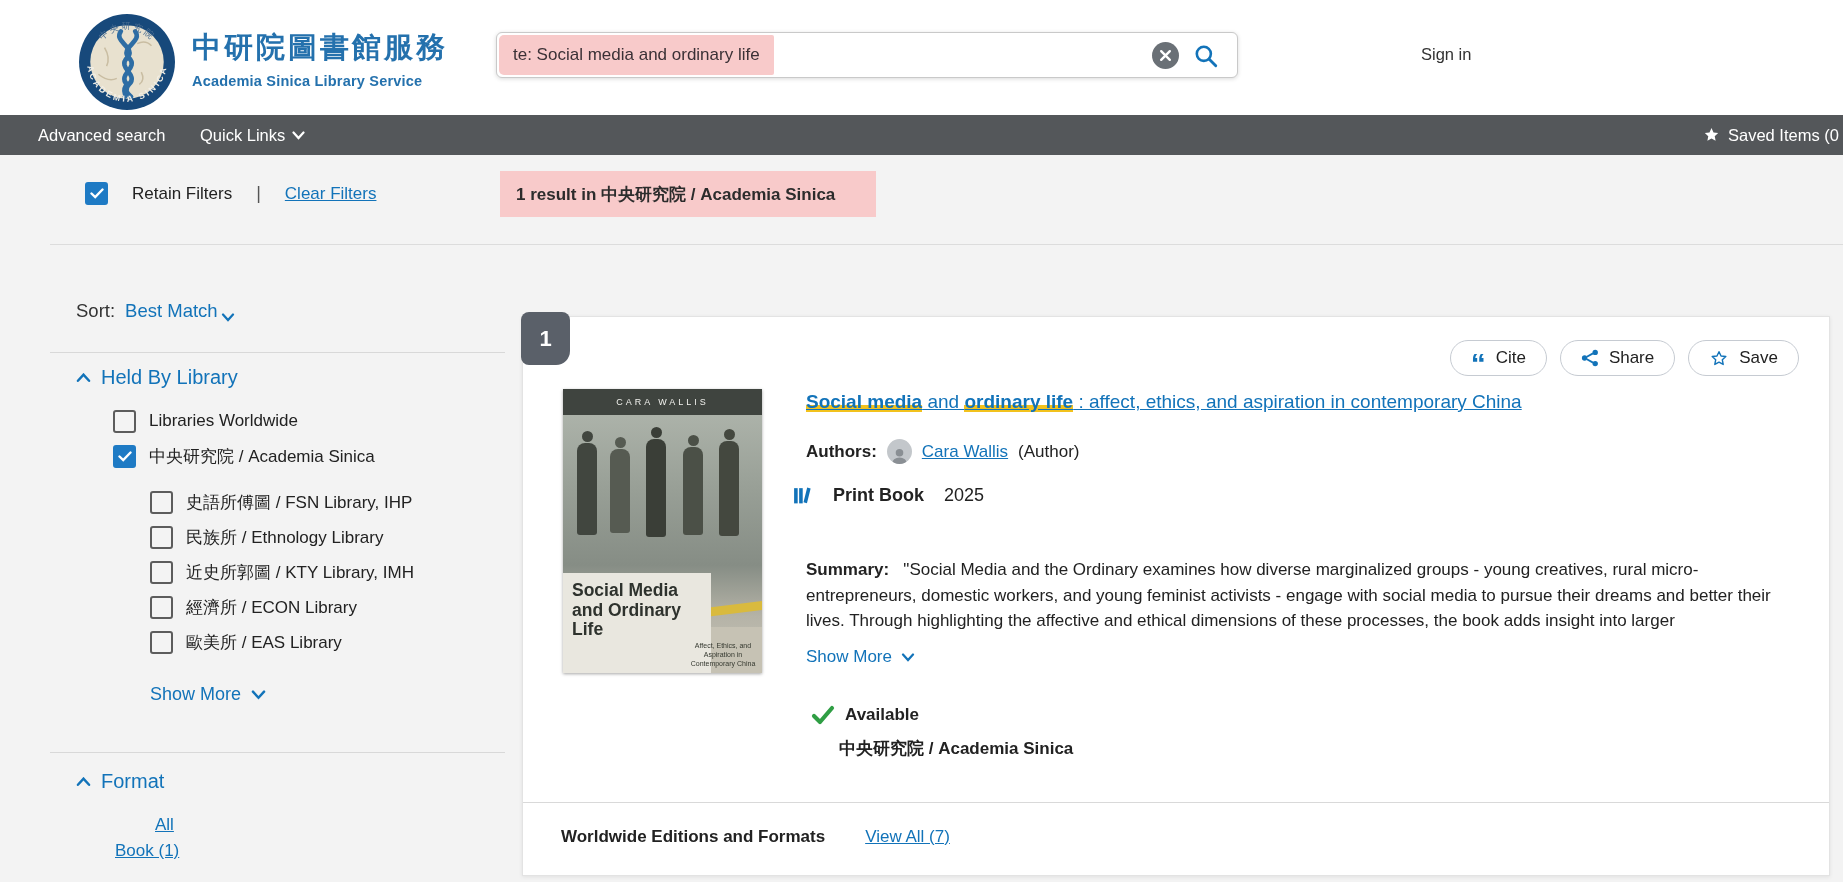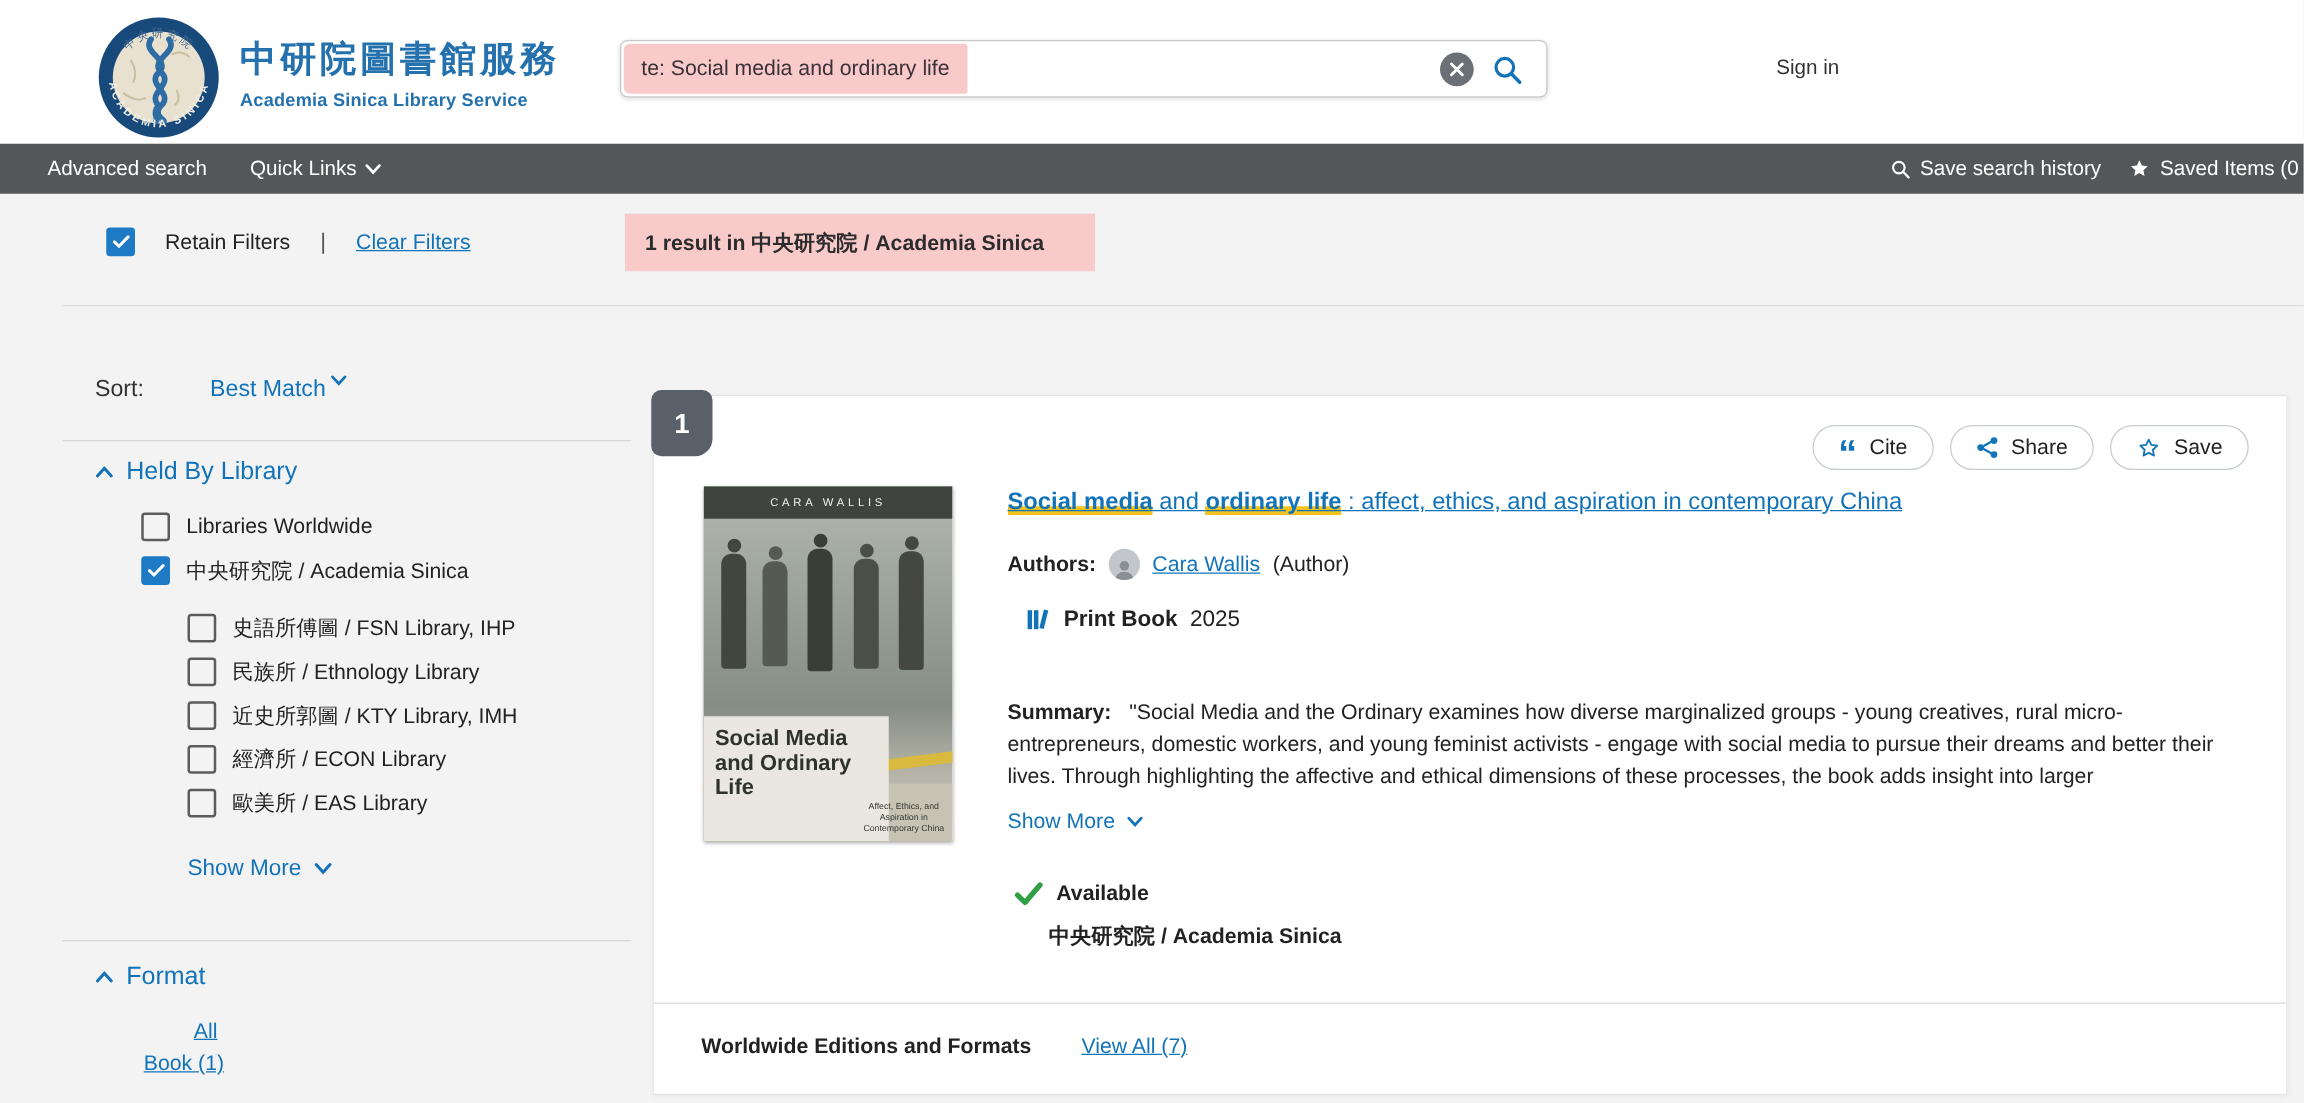--- a/index.html
+++ b/index.html
@@ -40,21 +40,21 @@
   .cbx.checked{background:#1e7ac4;border-color:#1e7ac4;}
   .retain-row{position:absolute;left:85px;top:182px;display:flex;align-items:center;gap:24px;font-size:17px;}
   .pipe{color:#555;font-size:18px;}
   a.link{color:var(--accent);text-decoration:underline;cursor:pointer;}
   .result-box{position:absolute;left:500px;top:171px;width:376px;height:46px;background:var(--pink);
     display:flex;align-items:center;padding-left:16px;font-size:17px;font-weight:600;color:#2c2c2c;}
   .page-divider{position:absolute;left:50px;top:244px;width:1793px;height:1px;background:#dcdcdc;}
 
   
   .sort-row{position:absolute;left:76px;top:300px;display:flex;align-items:center;gap:10px;font-size:18.5px;color:#333;}
-  .sort-value{color:var(--accent);display:flex;align-items:flex-start;gap:3px;cursor:pointer;margin-left:43px;}
+  .sort-value{color:var(--accent);display:flex;align-items:flex-end;gap:3px;cursor:pointer;}
   .side-div1{position:absolute;left:50px;top:352px;width:455px;height:1px;background:#d8d8d8;}
   .side-div2{position:absolute;left:50px;top:752px;width:455px;height:1px;background:#d8d8d8;}
   .facet-head{position:absolute;display:flex;align-items:center;gap:10px;font-size:20px;color:var(--accent);cursor:pointer;}
   .facet-row{position:absolute;display:flex;align-items:center;gap:13px;font-size:17px;color:#222;height:26px;}
   .chev{flex:none;display:inline-block;}
   .showmore{position:absolute;display:flex;align-items:center;gap:10px;font-size:18px;color:var(--accent);cursor:pointer;}
   .fmt-link{position:absolute;font-size:17px;}
 
   
   .card{position:absolute;left:522px;top:316px;width:1308px;height:560px;background:#fff;
@@ -78,21 +78,21 @@
   .floor{position:absolute;left:0;bottom:0;width:100%;height:46px;background:#c6c2b4;}
   .cover-panel{position:absolute;left:0;bottom:0;width:148px;height:100px;background:#e9e7df;
     padding:8px 6px 4px 9px;color:#2e322d;font-size:17.5px;font-weight:bold;line-height:1.12;}
   .cover-sub{position:absolute;right:3px;bottom:5px;width:72px;font-size:7px;color:#34382f;text-align:center;line-height:1.3;}
 
   .title{position:absolute;left:283px;top:74px;font-size:19px;white-space:nowrap;cursor:pointer;}
   .title a{color:var(--accent);text-decoration:underline;}
   .hl{font-weight:bold;box-shadow:inset 0 -7px 0 var(--highlight);}
   .authors-row{position:absolute;left:283px;top:122px;display:flex;align-items:center;gap:10px;font-size:17px;}
   .avatar{width:25px;height:25px;border-radius:50%;background:#c3c7cb;display:inline-flex;align-items:flex-end;justify-content:center;overflow:hidden;}
-  .fmt-row{position:absolute;left:297px;top:168px;display:flex;align-items:center;gap:10px;font-size:18px;}
+  .fmt-row{position:absolute;left:269px;top:168px;display:flex;align-items:center;gap:20px;font-size:18px;}
   .publisher{position:absolute;left:313px;top:200px;font-size:17px;color:#222;}
   .summary{position:absolute;left:283px;top:240px;width:1000px;font-size:17px;line-height:25.5px;color:#222;}
   .res-showmore{position:absolute;left:283px;top:330px;display:flex;align-items:center;gap:9px;font-size:17px;color:var(--accent);cursor:pointer;}
   .avail-row{position:absolute;left:288px;top:388px;display:flex;align-items:center;gap:10px;font-size:17px;font-weight:bold;}
   .holding{position:absolute;left:316px;top:420px;font-size:17px;font-weight:bold;}
   .card-divider{position:absolute;left:0;top:485px;width:100%;height:1px;background:#d9d9d9;}
   .card-footer{position:absolute;left:38px;top:510px;display:flex;align-items:flex-start;gap:40px;font-size:17px;}
   .bold{font-weight:bold;}
 </style>
 </head>
@@ -138,27 +138,20 @@
 
 <div class="navbar">
   <div class="item nav-adv">
     <span>Advanced search</span>
   </div>
   <div class="item nav-quick">
     <span>Quick Links</span>
     <svg class="chev" width="13" height="9" viewBox="0 0 13 9">
       <path d="M1.5 1.5 L6.5 7 L11.5 1.5" stroke="#fff" stroke-width="2.2" fill="none" stroke-linecap="round"></path>
     </svg>
-  </div>
-  <div class="item nav-history">
-    <svg width="17" height="17" viewBox="0 0 24 24" fill="none">
-      <circle cx="10" cy="10" r="6.5" stroke="#fff" stroke-width="2.4"></circle>
-      <path d="M15 15 L21 21" stroke="#fff" stroke-width="2.6" stroke-linecap="round"></path>
-    </svg>
-    <span>Save search history</span>
   </div>
   <div class="item nav-saved">
     <svg width="19" height="18" viewBox="0 0 24 24">
       <path d="M12 2.8l2.7 5.7 6.2.8-4.6 4.2 1.2 6.1-5.5-3-5.5 3 1.2-6.1L3.1 9.3l6.2-.8z" fill="#fff"></path>
     </svg>
     <span>Saved Items (0</span>
   </div>
 </div>
 
 <div class="retain-row">

